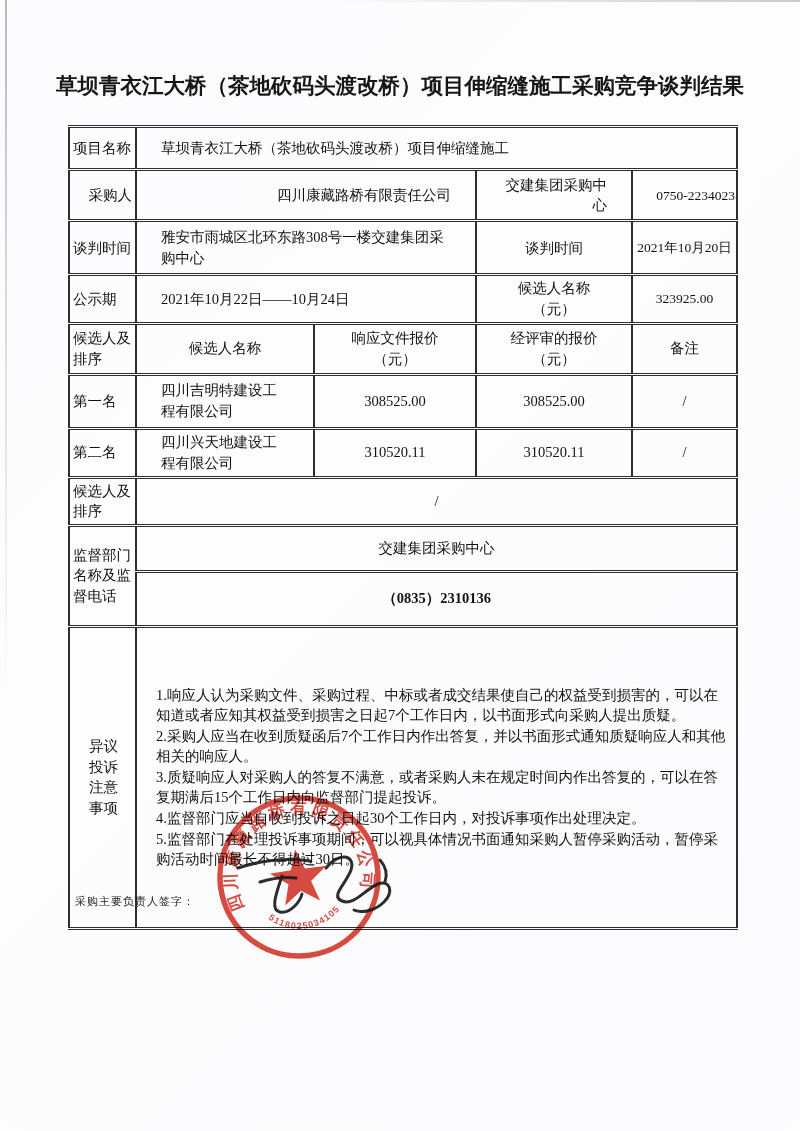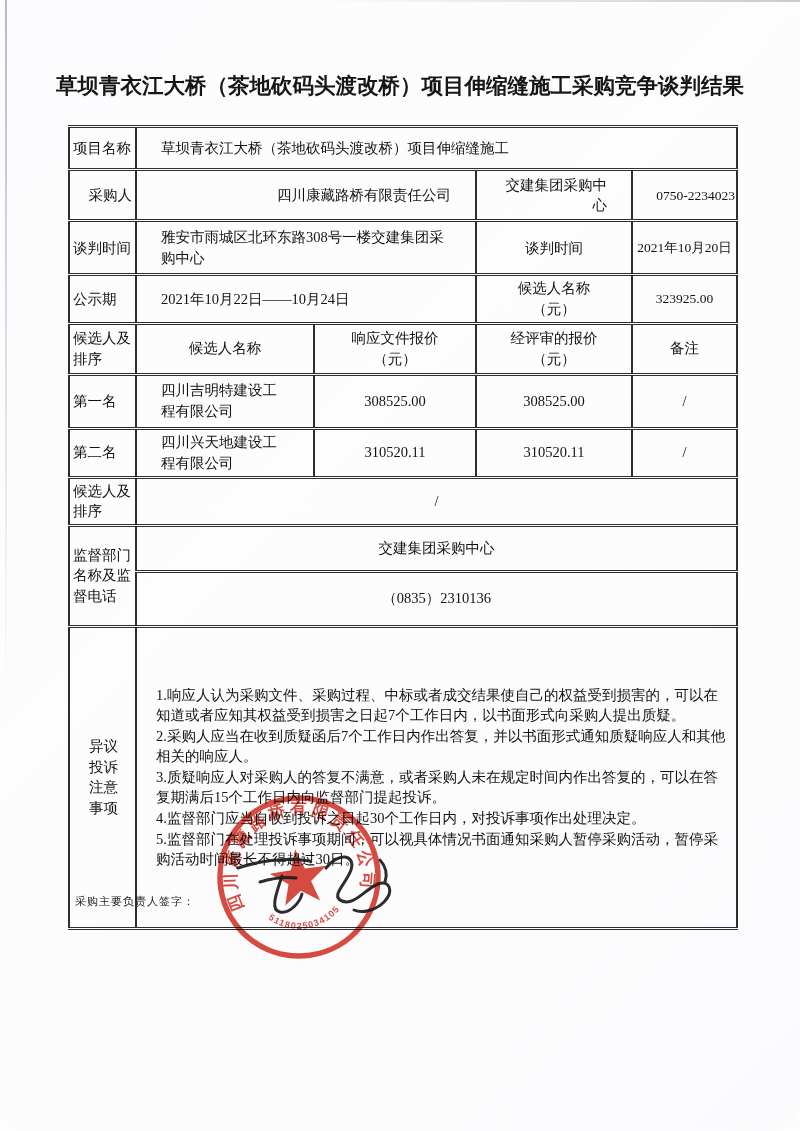--- a/index.html
+++ b/index.html
@@ -40,21 +40,21 @@
   td.num{font-size:13.5px;white-space:nowrap;padding:2px 1px;text-align:center;}
   tr.r1 td{height:36px;}
   tr.r2 td{height:44px;text-align:right;}
   tr.r3 td{height:47px;}
   tr.r4 td{height:36px;}
   tr.r5 td{height:44px;}
   tr.r6 td{height:47px;}
   tr.r7 td{height:42px;}
   tr.r8 td{height:37px;}
   tr.r9 td{height:39px;}
-  tr.r10 td{height:48px;}
+  tr.r10 td{height:48px;font-weight:bold;}
   tr.r11 td{height:287px;padding-left:19px;}
   .objection-text{padding:6px 10px;}
   .objection-text div{margin:0;}
 
   .sig-row{
     position:absolute;left:75px;top:894px;
     font-size:11px;color:#1b1b1b;letter-spacing:1px;
   }
 
   .stamp{

